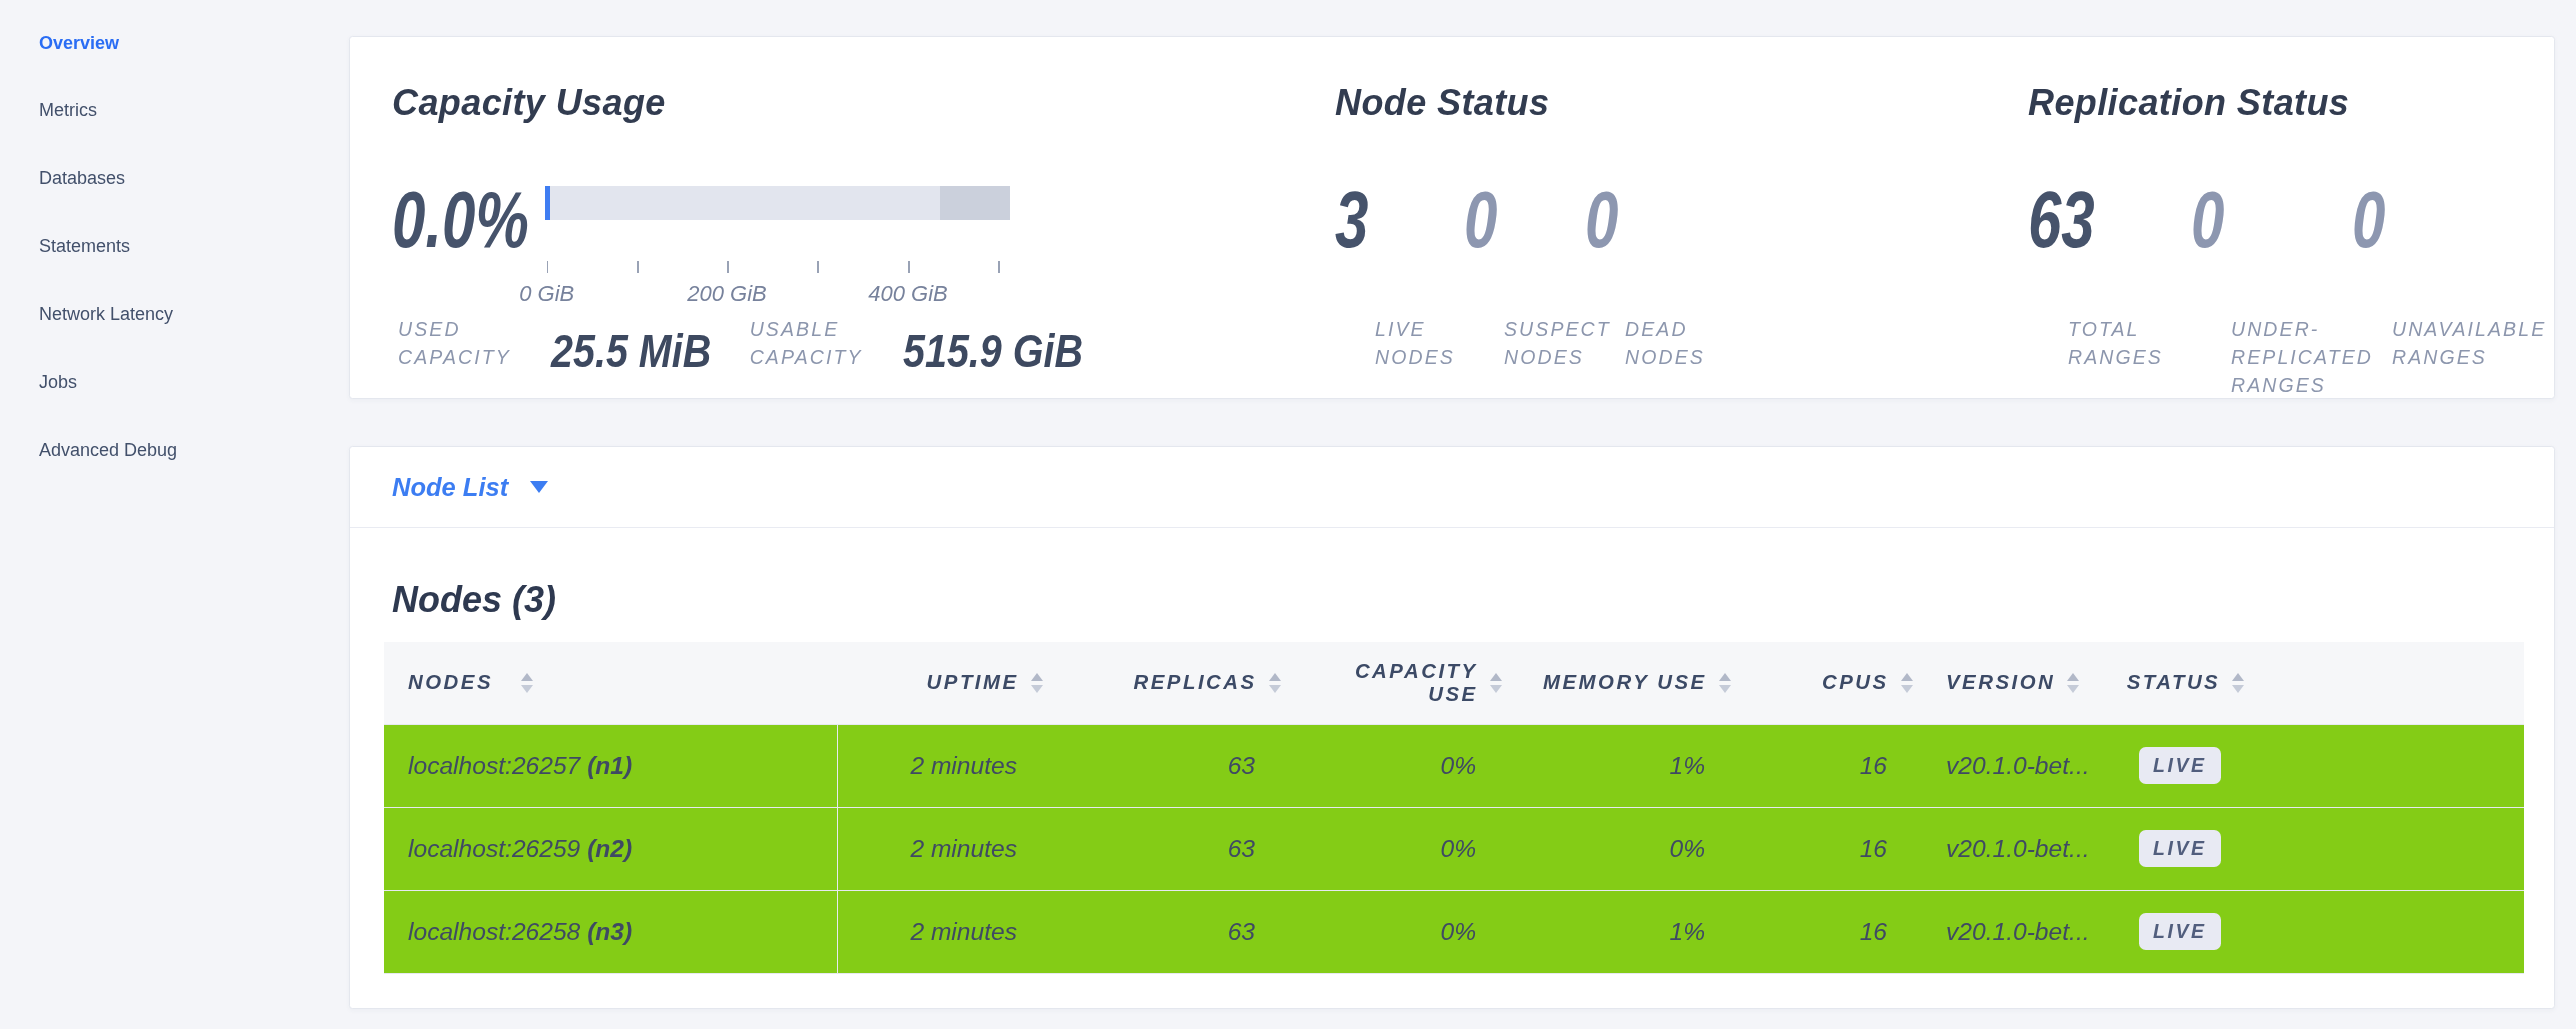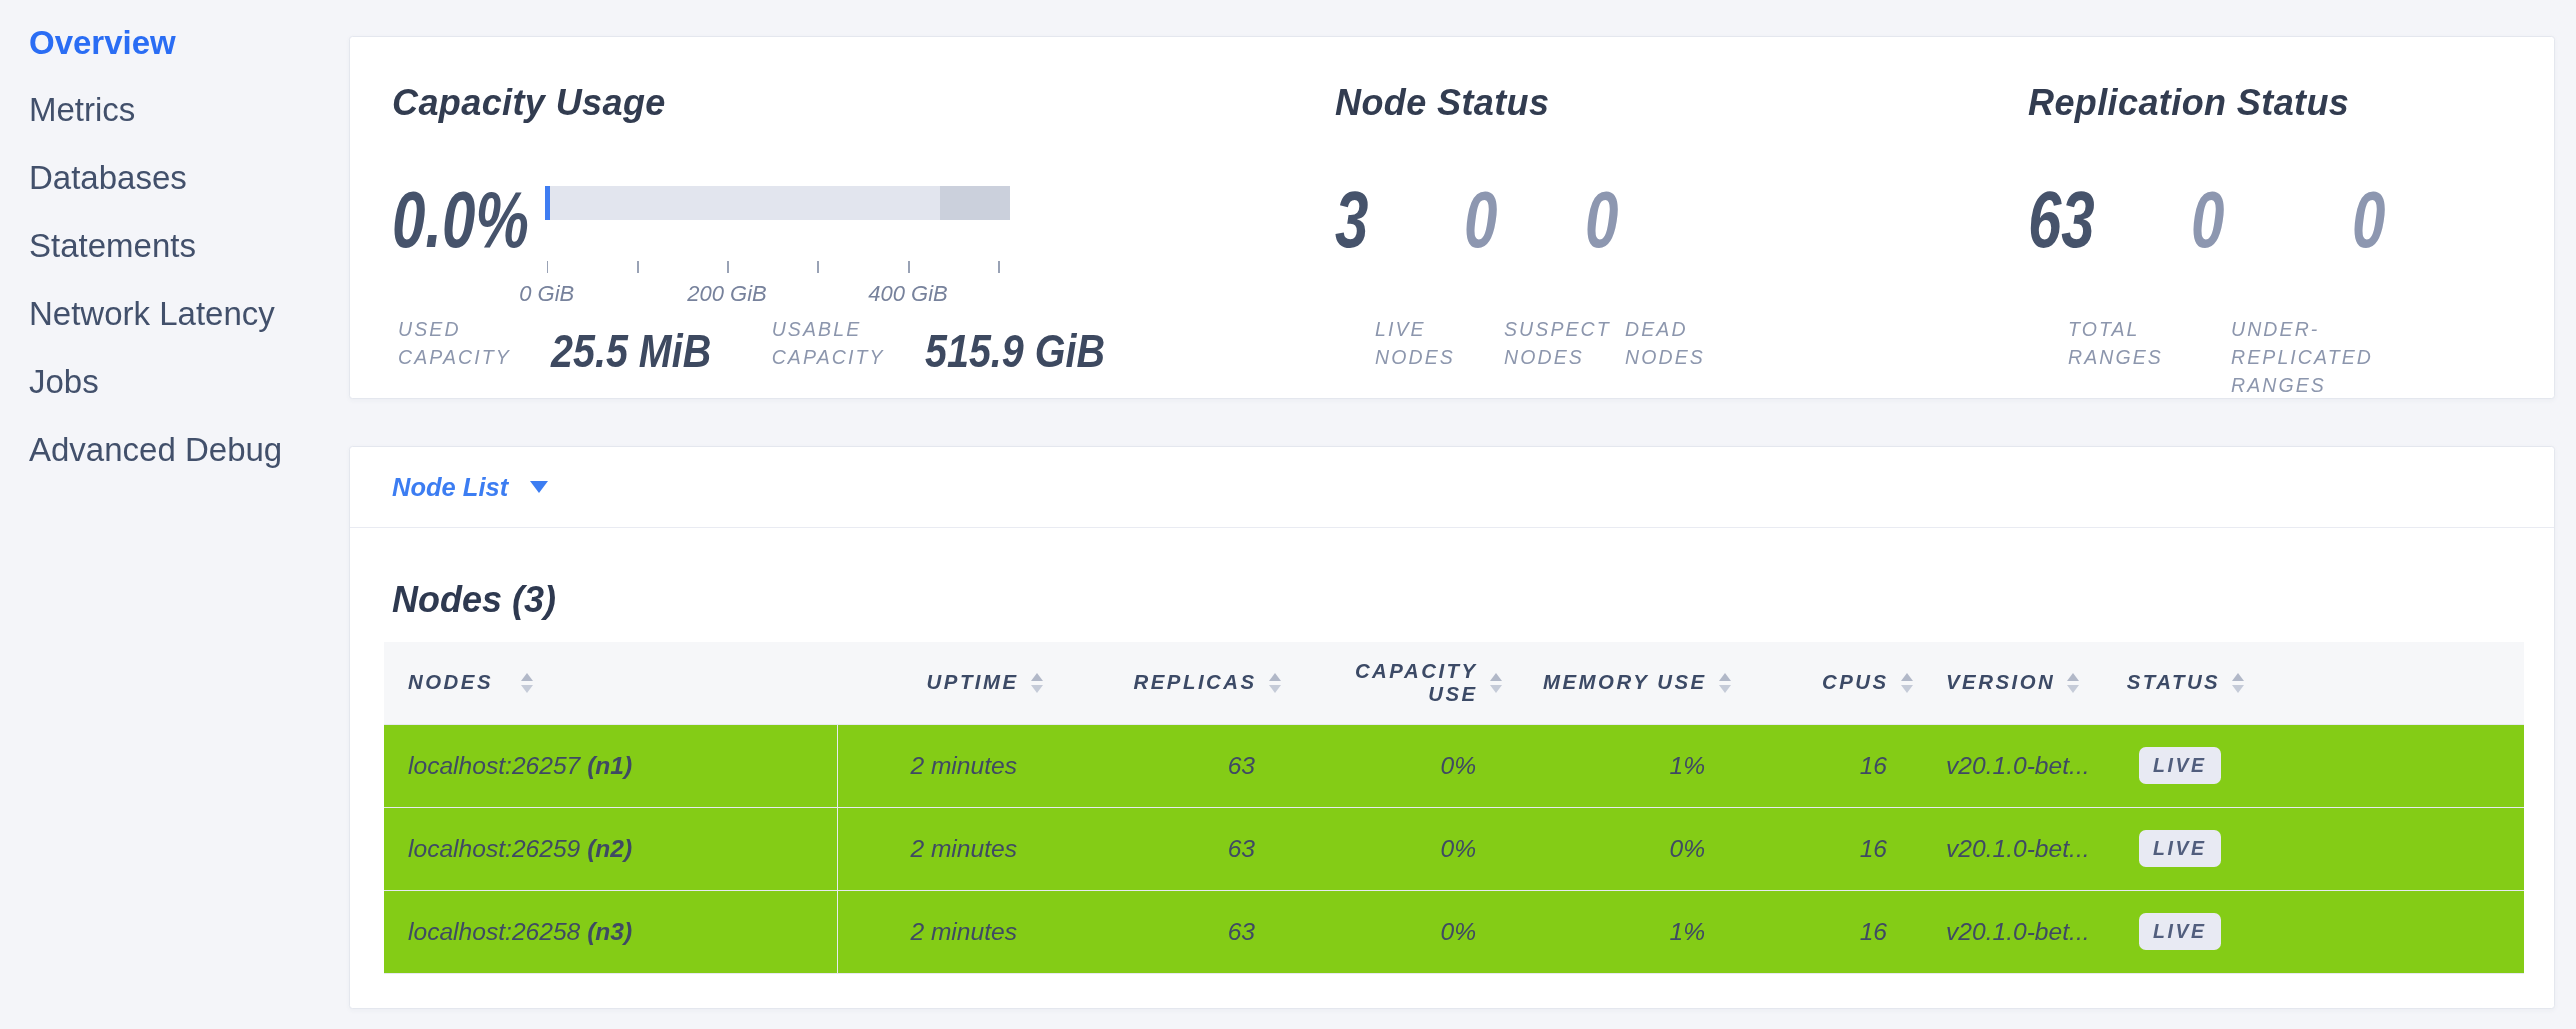--- a/index.html
+++ b/index.html
@@ -5,21 +5,21 @@
   * { margin:0; padding:0; box-sizing:border-box; }
   html,body { font-family:"Liberation Sans", sans-serif; }
   body {
     position:relative; width:2576px; height:1030px;
     background:#f4f5f9; overflow:hidden; color:#42506b;
   }
 
   
   .sidebar { position:absolute; left:0; top:0; width:348px; height:1030px; }
   .nav-item {
-    position:absolute; left:29px; font-size:33px; line-height:34px;
+    position:absolute; left:39px; font-size:18px; line-height:34px;
     color:#42506b; cursor:pointer; white-space:nowrap;
   }
   .nav-item.active { color:#2a6df4; font-weight:700; }
 
   
   .card {
     position:absolute; left:349px; width:2206px; background:#ffffff;
     border:1.7px solid #e4e7ee; border-radius:3.4px;
     box-shadow:0 1.7px 4.2px rgba(60,70,100,0.04);
     font-style:italic;
@@ -58,21 +58,21 @@
   .gauge { position:absolute; left:153px; top:149px; width:465px; height:34px; background:#e2e5ee; }
   .gauge-reserved { position:absolute; right:0; top:0; width:70px; height:34px; background:#cbd0dc; }
   .gauge-used { position:absolute; left:0; top:0; width:5.1px; height:34px; background:#3f7df2; }
   .gauge-ticks { position:absolute; left:153px; top:224px; width:465px; height:12px; }
   .tick { position:absolute; top:0; width:1.7px; height:12px; background:#99a2b5; }
   .gauge-ticklabels { position:absolute; left:153px; top:244px; width:465px; font-size:22px; color:#77829c; }
   .ticklabel { position:absolute; transform:translateX(-50%); white-space:nowrap; }
 
   .cap-stats { position:absolute; left:6px; top:278px; display:flex; align-items:flex-end; }
   .cstat-label { width:129px; }
-  .cstat-label.second { width:129px; margin-left:30px; }
+  .cstat-label.second { width:129px; margin-left:8px; }
   .cstat-value {
     display:inline-block; font-size:47px; line-height:41px; font-weight:700; color:#3d4960;
     margin-left:24px; white-space:nowrap; transform:scaleX(0.84); transform-origin:left bottom;
   }
 
   
   .nodelist-bar {
     position:absolute; top:0; left:0; right:0; height:81px;
     border-bottom:1.7px solid #e9ebf2; display:flex; align-items:center; padding-left:42px;
   }
@@ -177,20 +177,21 @@
   <div class="section" id="sec-repl">
     <h2 class="sec-title">Replication Status</h2>
     <div class="numbers-row">
       <div class="col0"><span class="big-num">63</span></div>
       <div class="col1"><span class="big-num muted">0</span></div>
       <div class="col2"><span class="big-num muted">0</span></div>
     </div>
     <div class="labels-row">
       <div class="col0 stat-label">TOTAL RANGES</div>
       <div class="col1 stat-label">UNDER-REPLICATED RANGES</div>
+      <div class="col2 stat-label">UNAVAILABLE RANGES</div>
     </div>
   </div>
 
 </section>
 
 <section class="card" id="card-nodelist">
 
   <div class="nodelist-bar">
     <div class="view-picker">
       <span class="view-picker-label">Node List</span>

